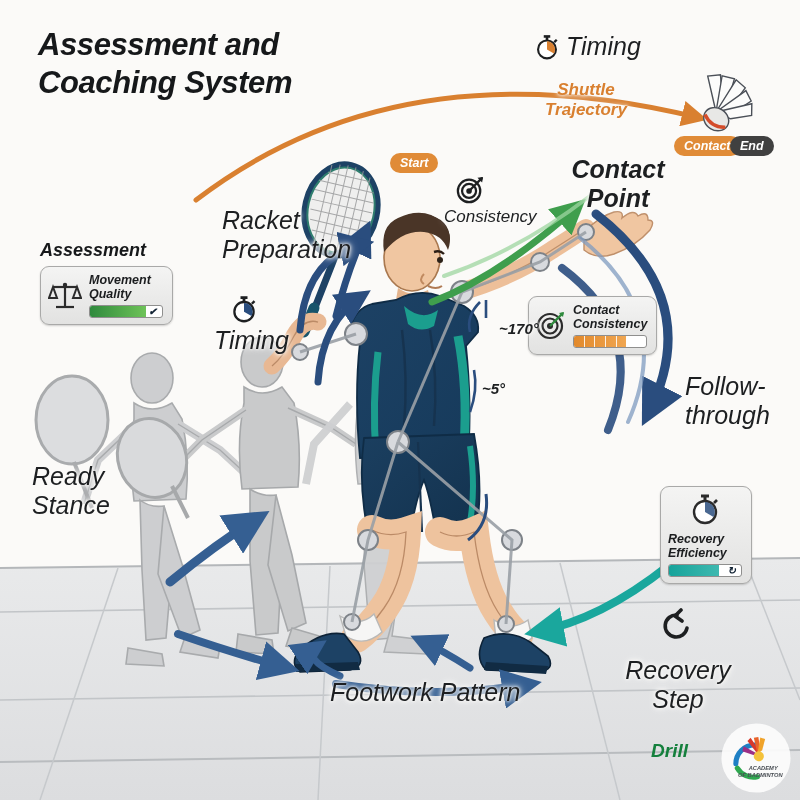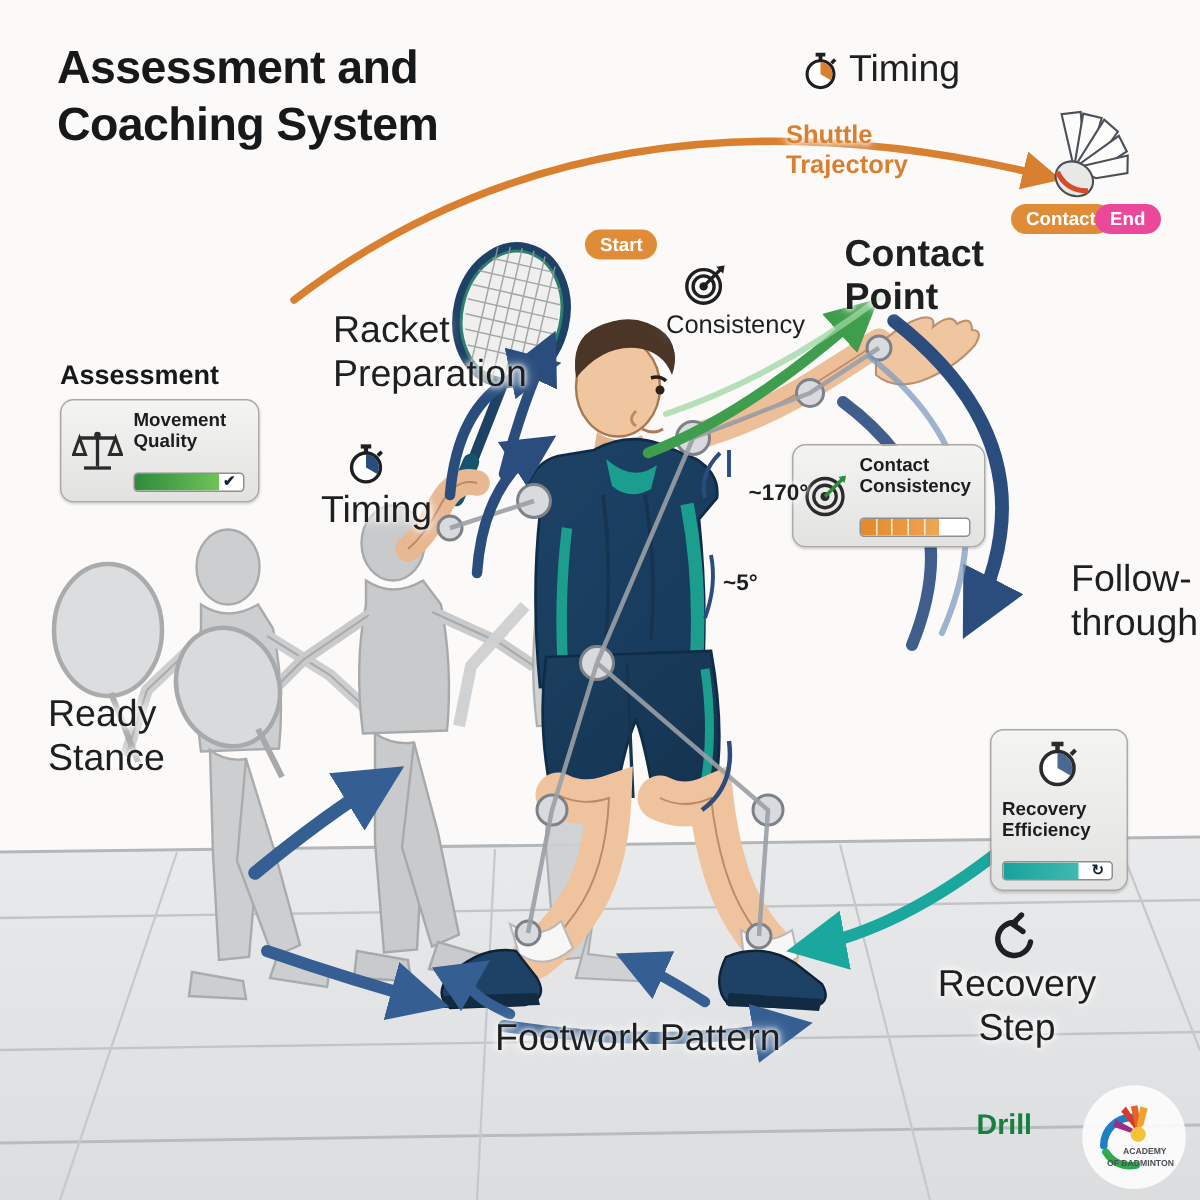--- a/index.html
+++ b/index.html
@@ -5,20 +5,21 @@
   * { box-sizing: border-box; margin: 0; padding: 0; }
   html, body {
     width: 800px; height: 800px;
     font-family: "Liberation Sans", sans-serif;
     overflow: hidden;
   }
   #stage {
     position: relative;
     width: 800px; height: 800px;
     background: #fbfaf8;
+    font-style: italic;
   }
   #artboard { position: absolute; inset: 0; }
 
   
   .title {
     position: absolute;
     left: 38px; top: 26px;
     font-size: 31px;
     font-weight: bold;
     line-height: 1.22;
@@ -33,21 +34,21 @@
     color: #1d1f21;
     line-height: 1.16;
     white-space: pre-line;
     text-shadow: 0 0 5px #fbfaf8, 0 0 9px #fbfaf8, 0 0 3px #fbfaf8;
   }
   .lbl-lg   { font-size: 25px; }
   .lbl-md   { font-size: 17px; }
   .lbl-bold { font-weight: bold; }
   .lbl-orange { color: #d98030; font-weight: 600; }
   .lbl-angle { font-size: 15px; font-weight: bold; color: #1d1f21; }
-  .lbl-center { }
+  .lbl-center { text-align: center; }
 
   .sec-head {
     position: absolute;
     font-size: 18px;
     font-weight: bold;
     color: #16181a;
   }
 
   
   .badge {
@@ -55,21 +56,21 @@
     display: flex;
     align-items: center;
     gap: 7px;
     padding: 6px 9px 6px 7px;
     background: linear-gradient(#f4f4f3, #e2e2e1);
     border: 1px solid #a9a9a8;
     border-radius: 9px;
     box-shadow: 0 1px 2px rgba(0,0,0,.18);
   }
   .badge-ico { flex: 0 0 auto; display: block; }
-  .badge-body { display: flex; flex-direction: column; gap: 13px; }
+  .badge-body { display: flex; flex-direction: column; gap: 3px; }
   .badge-title {
     font-size: 12.5px;
     font-weight: bold;
     color: #1b1d1f;
     line-height: 1.14;
     white-space: pre-line;
   }
   .bar {
     position: relative;
     width: 74px; height: 13px;
@@ -96,21 +97,21 @@
   .pill {
     position: absolute;
     padding: 3px 10px;
     border-radius: 11px;
     font-size: 12.5px;
     font-weight: 600;
     color: #ffffff;
     white-space: nowrap;
   }
   .pill.dark  { background: #e08b37; }
-  .pill.light { background: #ec4899; }
+  .pill.light { background: #404040; }
 
   
   .footer-label {
     position: absolute;
     right: 112px; bottom: 38px;
     font-size: 19px;
     font-weight: bold;
     color: #15803d;
   }
   .logo {
@@ -444,35 +445,35 @@
       <path d="M12,3 L20,3" stroke="#1d1f21" stroke-width="3.2"></path>
       <path d="M16,3 L16,8" stroke="#1d1f21" stroke-width="3.2"></path>
       <path d="M25,10 L28,7" stroke="#1d1f21" stroke-width="2.8"></path>
     </svg>
     <span class="lbl lbl-lg" style="position:static; display:block; margin-top:2px;">Timing</span>
   </div>
 
   <div class="lbl lbl-angle" style="left:486px; top:320px;margin-left:13px;">~170°</div>
   <div class="lbl lbl-angle" style="left:482px; top:380px;">~5°</div>
 
-  <div class="lbl lbl-lg" style="left:714px; top:372px;">Follow-
+  <div class="lbl lbl-lg" style="left:685px; top:372px;">Follow-
 through</div>
 
   <div class="lbl lbl-lg" style="left:32px; top:462px;">Ready
 Stance</div>
 
 
   <div class="lbl lbl-lg" style="left:330px; top:678px;">Footwork Pattern</div>
 
   <div style="position:absolute; left:600px; top:608px; text-align:center; width:156px;">
     <svg width="34" height="32" viewBox="0 0 34 32" style="display:block; margin:0 auto;">
       <path d="M26,20 A11,11 0 1,1 16,7" fill="none" stroke="#1d1f21" stroke-width="3.6" stroke-linecap="round"></path>
       <path d="M20,2 L14,8 L21,13" fill="none" stroke="#1d1f21" stroke-width="3.6" stroke-linecap="round" stroke-linejoin="round"></path>
     </svg>
-    <span class="lbl lbl-lg" style="position:static; display:block; margin-top:2px;">Recovery Step</span>
+    <span class="lbl lbl-lg" style="position:static; display:block; margin-top:16px;">Recovery Step</span>
   </div>
 
   <div class="pill dark" style="left:390px; top:153px;">Start</div>
   <div class="pill dark" style="left:674px; top:136px;">Contact</div>
   <div class="pill light" style="left:730px; top:136px;">End</div>
 
   <div class="footer-label">Drill</div>
 
   <svg class="logo" viewBox="0 0 100 100">
     <circle cx="50" cy="50" r="48" fill="#fcfcfc" opacity=".92"></circle>

